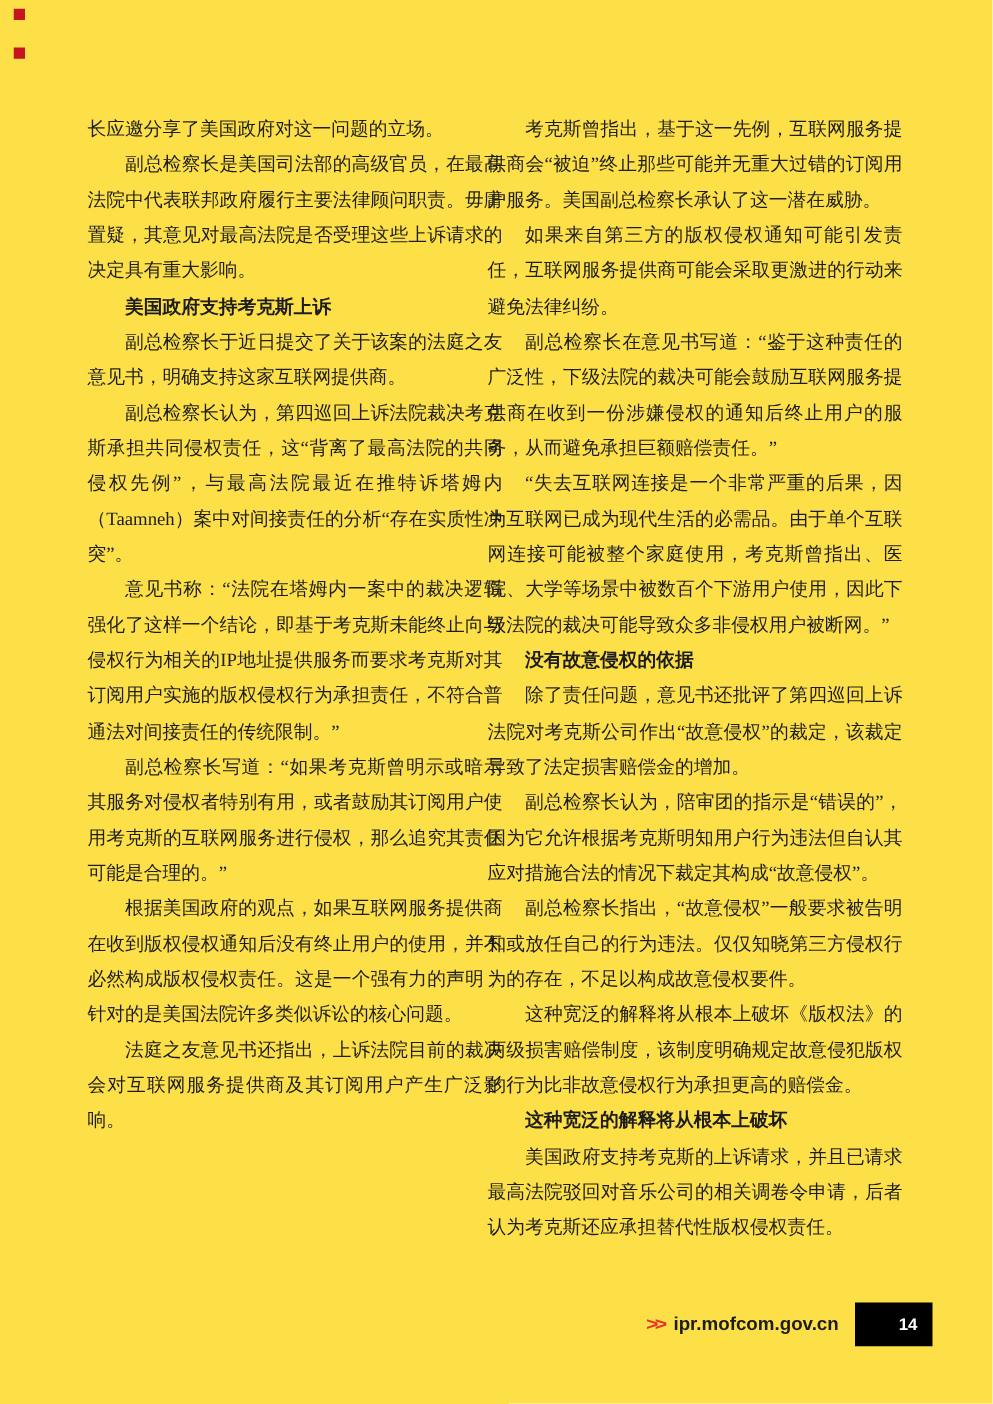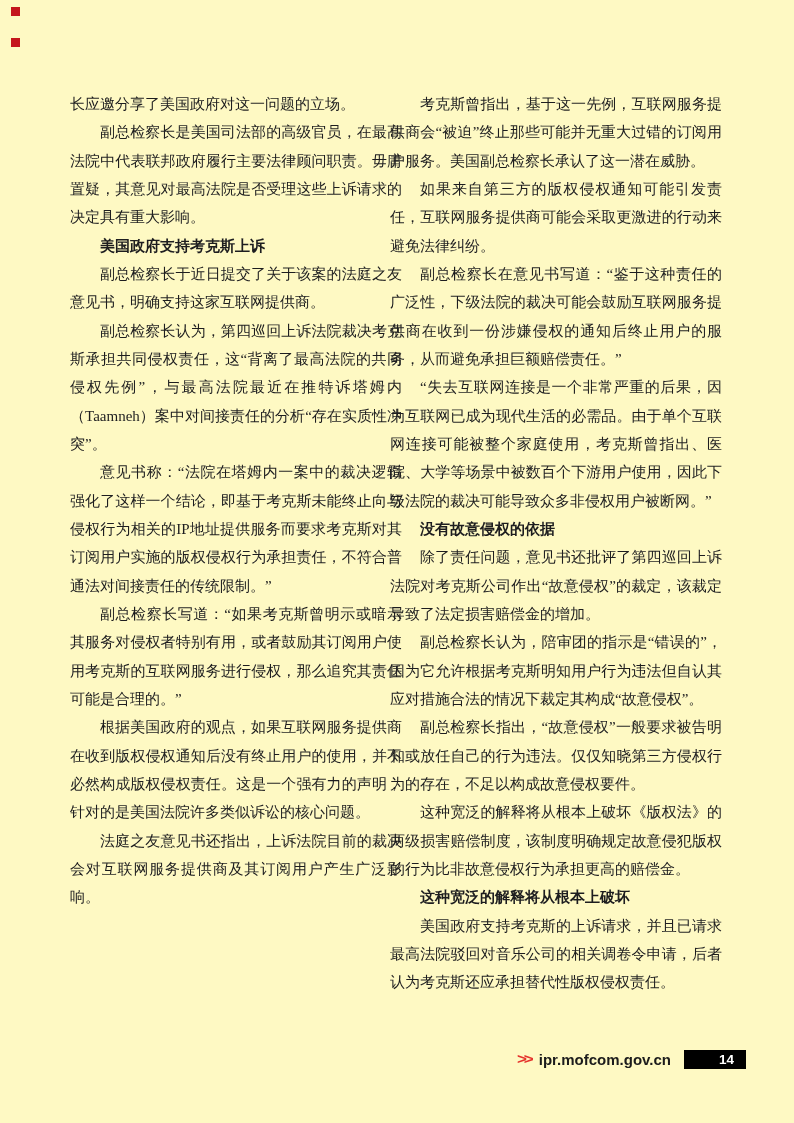--- a/index.html
+++ b/index.html
@@ -1,19 +1,19 @@
 <!DOCTYPE html>
 <html><head>
 <meta charset="utf-8">
 <style>
   html,body{margin:0;padding:0;background:#ffffff;}
   .page{
     position:relative;
     width:794px;height:1123px;
-    background:#fef9c3;
+    background:#fde047;
     overflow:hidden;
     font-family:"Liberation Serif","DejaVu Serif",serif;
     color:#1d1d1f;
   }
   .corner-mark{position:absolute;left:11px;width:9px;height:9px;}
   .corner-mark.m1{top:7px;}
   .corner-mark.m2{top:38px;}
   .col{
     position:absolute;top:90px;width:332px;
     font-size:15px;line-height:28.33px;
@@ -32,21 +32,21 @@
     display:flex;align-items:center;
     font-family:"Liberation Sans","DejaVu Sans",sans-serif;
   }
   .chev{
     font-weight:bold;font-size:17px;line-height:1;
     letter-spacing:-3px;margin-right:8px;
     transform:scaleY(.85);
   }
   .site{font-weight:bold;font-size:15px;color:#1c1c1c;letter-spacing:0;}
   .pagebox{
-    margin-left:13px;width:62px;height:19px;
+    margin-left:13px;width:62px;height:35px;
     display:flex;align-items:center;justify-content:flex-end;
     padding-right:12px;box-sizing:border-box;
     color:#ffffff;font-size:13.5px;font-weight:bold;
   }
 </style>
 </head>
 <body>
 
 <div class="page">
 

